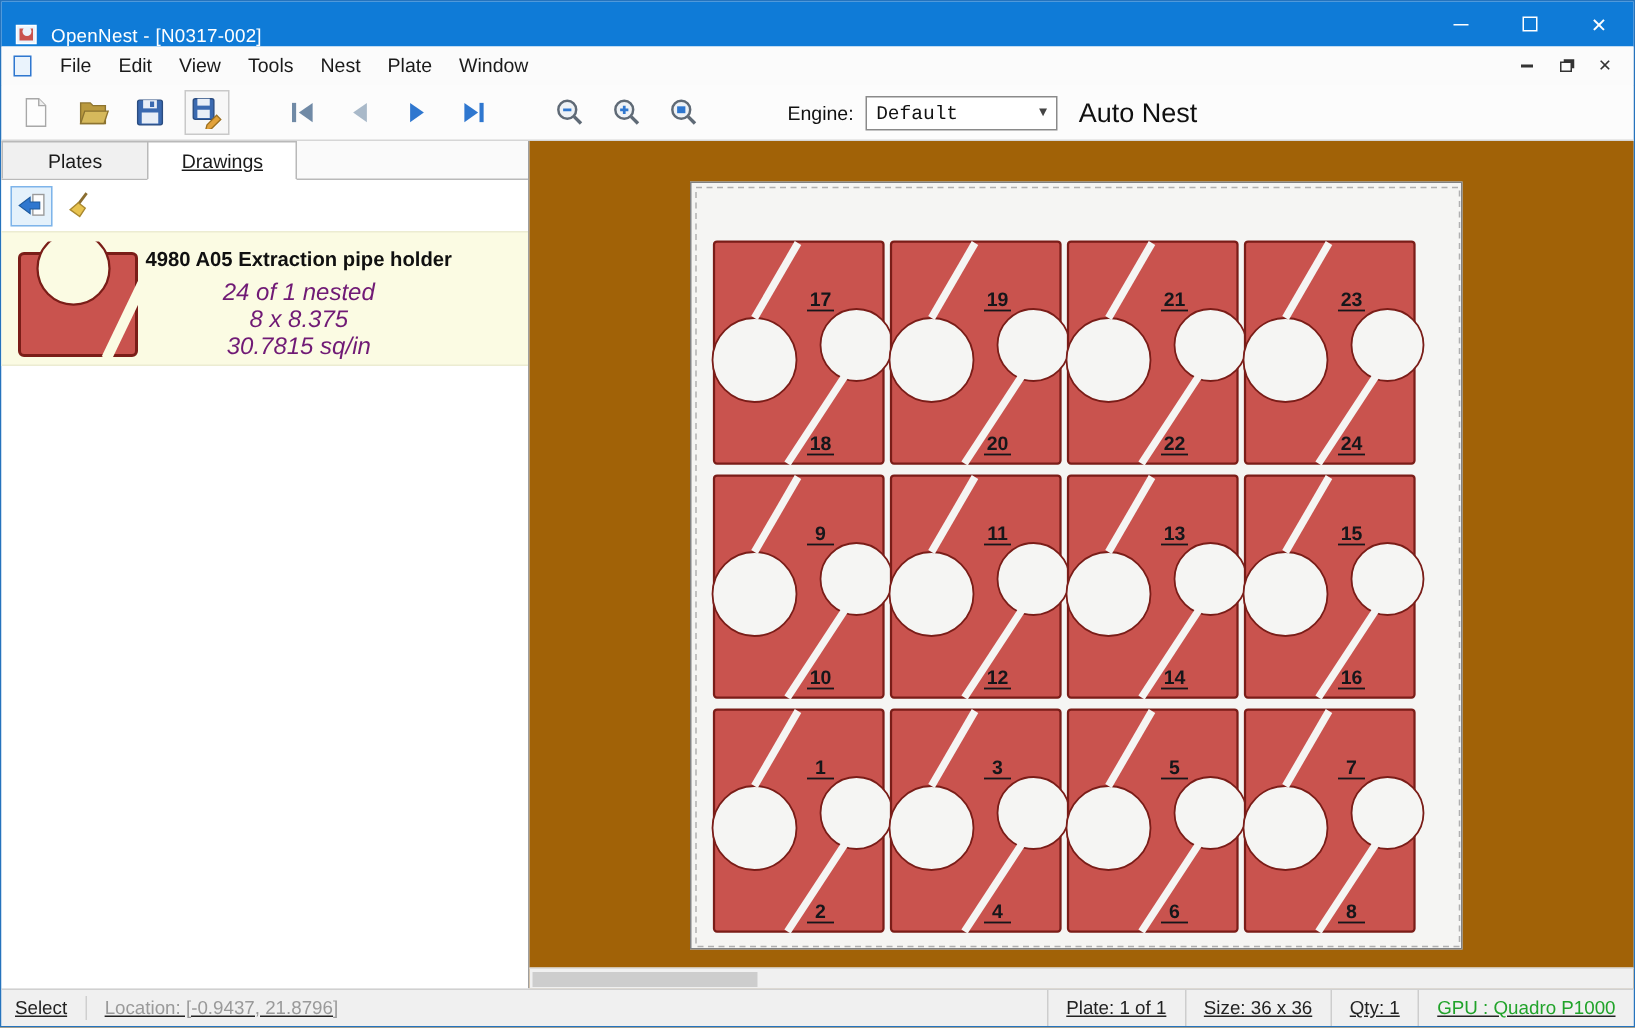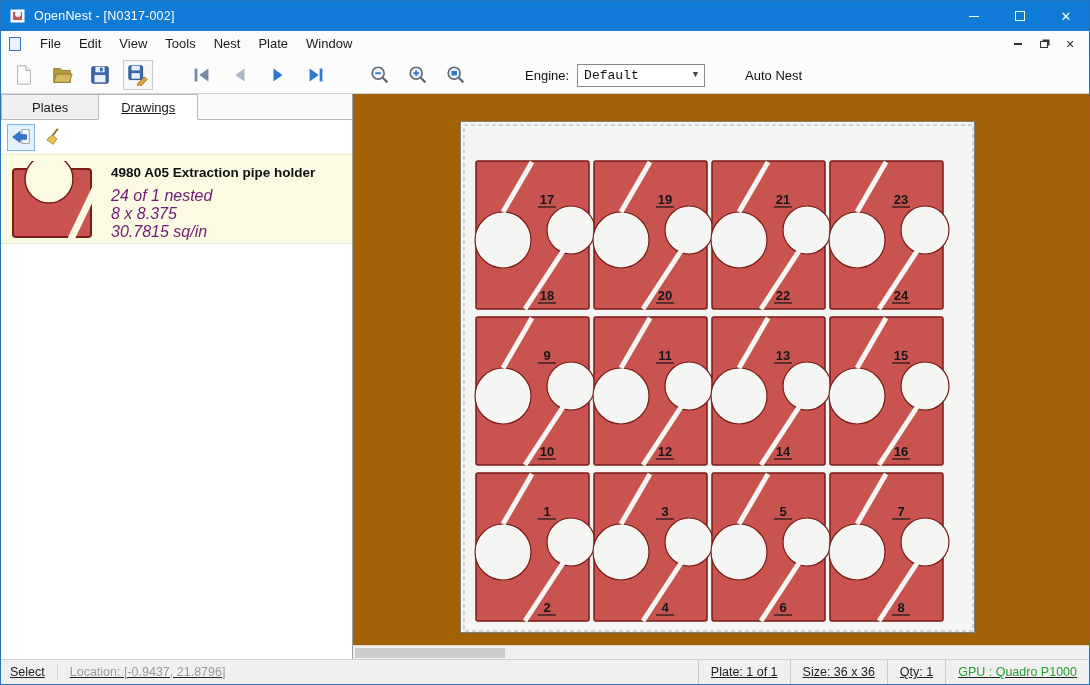--- a/index.html
+++ b/index.html
@@ -1,21 +1,21 @@
 <!DOCTYPE html>
 <html><head>
 <meta charset="utf-8">
 <style>
   * { box-sizing: border-box; margin: 0; padding: 0; }
   html,body { width:1090px; height:685px; overflow:hidden; }
   body { font-family:"Liberation Sans", sans-serif; background:#fff; position:relative; }
   #app { position:absolute; inset:0; border:1px solid #2573bd; }
 
   
-  #titlebar { position:absolute; top:0; left:0; right:0; height:30px; background:#0f7bd7; display:flex; align-items:center; color:#fff; }
+  #titlebar { position:absolute; top:0; left:0; right:0; height:30px; background:#0f7bd7; display:flex; align-items:flex-end; color:#fff; }
   .app-icon { width:16px; height:16px; margin:0 8px 0 9px; flex:0 0 auto; }
   .title-text { font-size:12.5px; letter-spacing:.2px; }
   .win-controls { margin-left:auto; display:flex; height:100%; }
   .win-btn { width:46px; height:100%; display:flex; align-items:center; justify-content:center; color:#fff; }
   .glyph-min { width:10px; height:1px; background:#fff; }
   .glyph-max { width:10px; height:10px; border:1px solid #fff; }
   .glyph-close { font-size:13px; line-height:1; }
 
   
   #menubar { position:absolute; top:30px; left:0; right:0; height:26px; background:#fbfbfb; display:flex; align-items:center; font-size:13px; color:#1a1a1a; }
@@ -29,34 +29,34 @@
 
   
   #toolbar { position:absolute; top:56px; left:0; right:0; height:37px; background:#fcfcfc; border-bottom:1px solid #d6d6d6; display:flex; align-items:center; padding-left:8px; }
   .tbtn { width:30px; height:30px; display:flex; align-items:center; justify-content:center; margin-right:8px; border:1px solid transparent; }
   .tbtn.boxed { border:1px solid #c9c9c9; background:#f7f7f7; }
   .tgroup { display:flex; align-items:center; }
   .gap { margin-left:26px; }
   .engine-label { font-weight:normal; font-size:13px; color:#111; margin-left:46px; margin-right:8px; }
   .combo { width:128px; height:23px; border:1px solid #8a8a8a; background:#fff; display:flex; align-items:center; font-size:13px; color:#111; padding:0 6px;font-family:Liberation Mono, monospace; }
   .combo .arrow { margin-left:auto; font-size:9px; color:#444; }
-  .autonest { font-size:13px; color:#111; margin-left:34px; padding:4px 6px; }
+  .autonest { font-size:18px; color:#111; margin-left:8px; padding:4px 6px; }
 
   
   #leftpanel { position:absolute; top:93px; left:0; width:352px; bottom:25px; background:#fff; border-right:1px solid #9f9f9f; }
   .tabstrip { height:26px; display:flex; border-bottom:1px solid #b9b9b9; background:#fafafa; }
   .tab { padding:0 30px; display:flex; align-items:center; font-size:13px; color:#1a1a1a; border:1px solid #b9b9b9; border-bottom:none; background:#f0f0f0; }
   .tab + .tab { margin-left:-1px; padding:0 22px;text-decoration:underline; }
   .tab.active { background:#fff; position:relative; z-index:2; margin-bottom:-1px; border-bottom:1px solid #fff; }
   .panel-toolbar { height:34px; display:flex; align-items:center; padding-left:6px; gap:6px; background:#fff; }
   .ptbtn { width:28px; height:27px; display:flex; align-items:center; justify-content:center; border:1px solid transparent; }
   .ptbtn.selected { border:1px solid #7eb4ea; background:#e4f1fb; }
   .drawing-item { background:#fbfbe3; border-top:1px solid #ececd2; border-bottom:1px solid #ececd2; display:flex; padding:6px 8px; height:90px; }
   .thumb { flex:0 0 auto; }
-  .drawing-text { margin-left:14px; padding-top:4px; }
+  .drawing-text { padding-top:4px;text-align:center; }
   .d-title { font-weight:bold; font-size:13.5px; color:#101010; margin-bottom:7px; }
   .d-line { font-size:16px; color:#701a75; line-height:18px;font-style:italic; }
 
   
   #canvas { position:absolute; left:352px; top:93px; right:0; bottom:25px; background:#a16207; }
   #plate { position:absolute; left:107px; top:27px; width:515px; height:512px; background:#f5f5f3; border:1px solid #808080; }
   #plate svg { position:absolute; left:0; top:0; }
   #plate svg text { font-family:"Liberation Sans", sans-serif; font-size:13px; font-weight:bold; fill:#16161a; text-anchor:middle; }
   #hscroll { position:absolute; left:0; right:0; bottom:0; height:14px; background:#f0f0f0; border-top:1px solid #dcdcdc; }
   #hthumb { position:absolute; left:2px; top:2px; width:150px; height:10px; background:#cdcdcd; }

